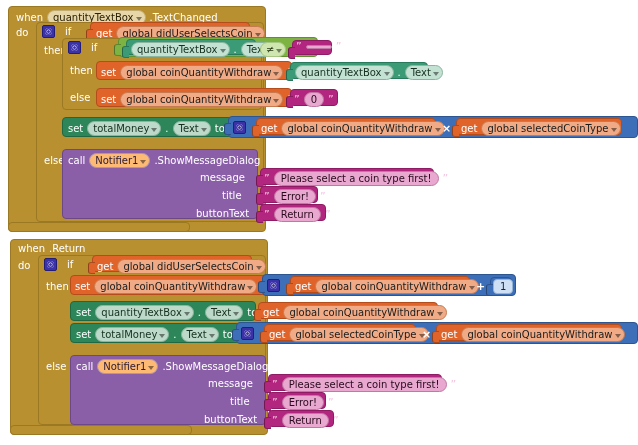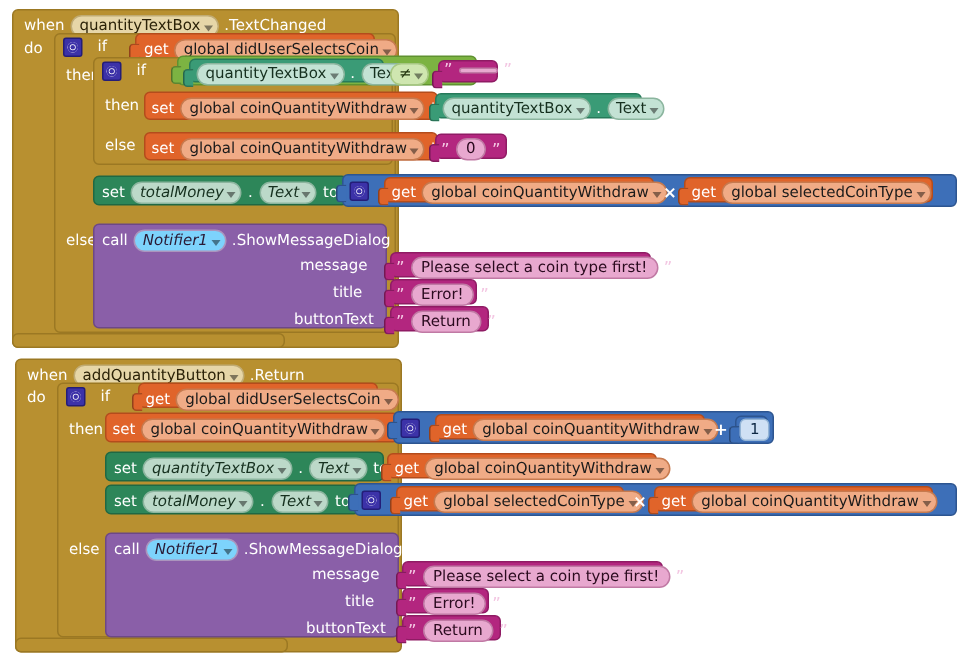--- a/index.html
+++ b/index.html
@@ -35,25 +35,25 @@
   .fld{
     display:inline-block;border-radius:8px;padding:1px 11px 1px 5px;
     position:relative;line-height:11px;font-size:10px;white-space:nowrap;
   }
   .fld:after{
     content:"";position:absolute;right:3px;top:50%;margin-top:-1px;
     border-left:3px solid transparent;border-right:3px solid transparent;
     border-top:4px solid rgba(255,255,255,.85);
   }
   .fld.v-var  {background:#f0ab86;color:#1b1b1b;border:1px solid #c67a4f;}
-  .fld.v-comp {background:#bcd9c9;color:#16301f;border:1px solid #8bb59e;font-style:italic;}
+  .fld.v-comp {background:#bcd9c9;color:#16301f;border:1px solid #8bb59e;}
   .fld.v-cget {background:#c3e2d4;color:#16301f;border:1px solid #8bb59e;}
   .fld.v-logic{background:#cfe6b0;color:#23350f;border:1px solid #a6c781;}
   .fld.v-event{background:#e6d6a8;color:#2b2208;border:1px solid #c0ab73;}
-  .fld.v-call {background:#7dd3fc;color:#2a1a35;border:1px solid #ab95bd;font-style:italic;}
+  .fld.v-call {background:#fdba74;color:#2a1a35;border:1px solid #ab95bd;}
   .fld.v-logic:after,.fld.v-comp:after,.fld.v-cget:after,.fld.v-var:after,
   .fld.v-event:after,.fld.v-call:after{border-top-color:rgba(0,0,0,.45);}
 
   .pill{
     display:inline-block;border-radius:8px;padding:1px 6px;line-height:11px;
     font-size:10px;white-space:nowrap;background:#e8a8cf;color:#2a0a1e;
     border:1px solid #c079a4;
   }
   .pill.num{background:#cfe0f4;color:#0d2743;border:1px solid #93b4d6;border-radius:4px;}
 
@@ -246,21 +246,20 @@
     <span class="quo">”</span>
     <span class="pill">Return</span>
     <span class="quo">”</span>
   </div>
 
   <div class="blk c-event" style="left:10px;top:239px;width:258px;height:196px;"></div>
   <div class="blk c-event" style="left:10px;top:425px;width:182px;height:10px;"></div>
 
   <div class="row" style="left:18px;top:243px;">
     <span class="kw">when</span>
-    <span class="fld v-event">addQuantityButton</span>
     <span class="kw">.Return</span>
   </div>
 
   <div class="row" style="left:18px;top:260px;">
     <span class="kw">do</span>
   </div>
 
   <div class="blk c-ctrl" style="left:38px;top:255px;width:228px;height:170px;"></div>
   <div class="row" style="left:44px;top:258px;">
     <span class="gear"></span>

